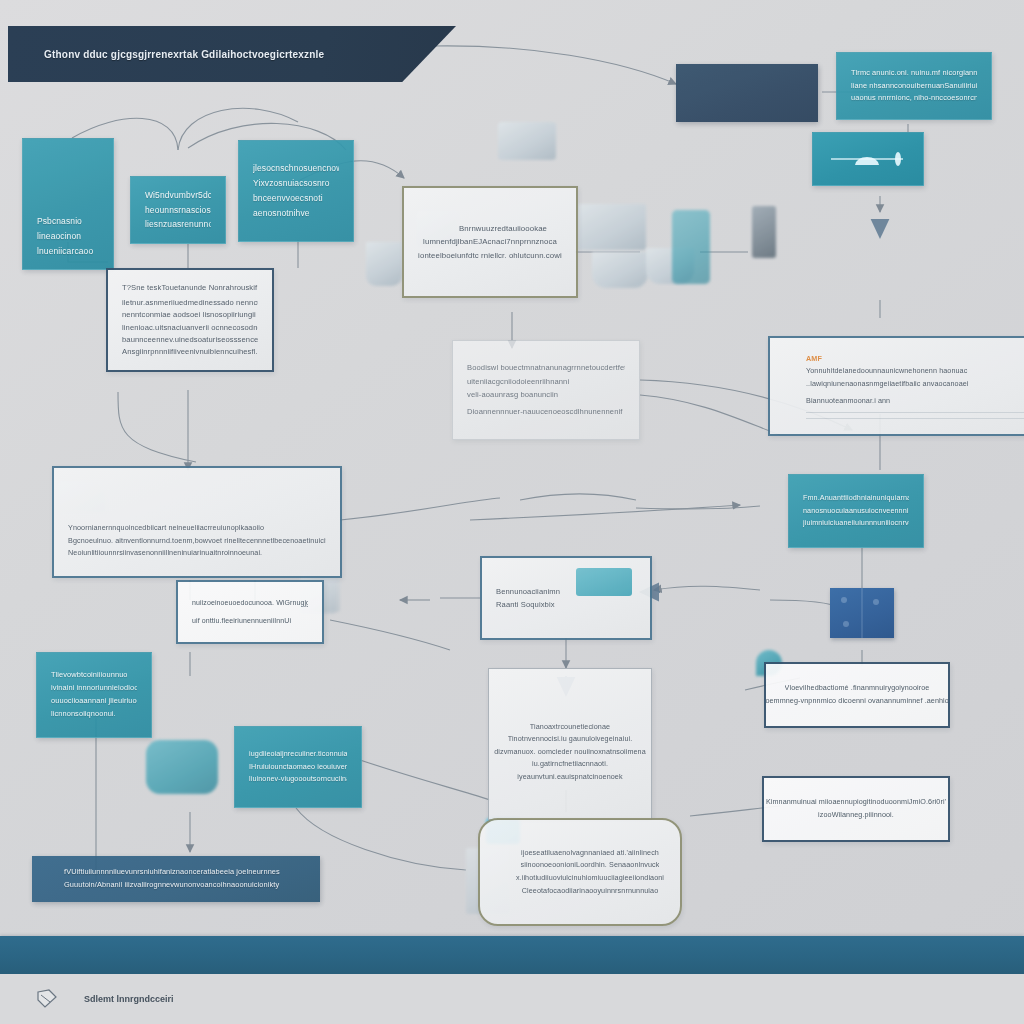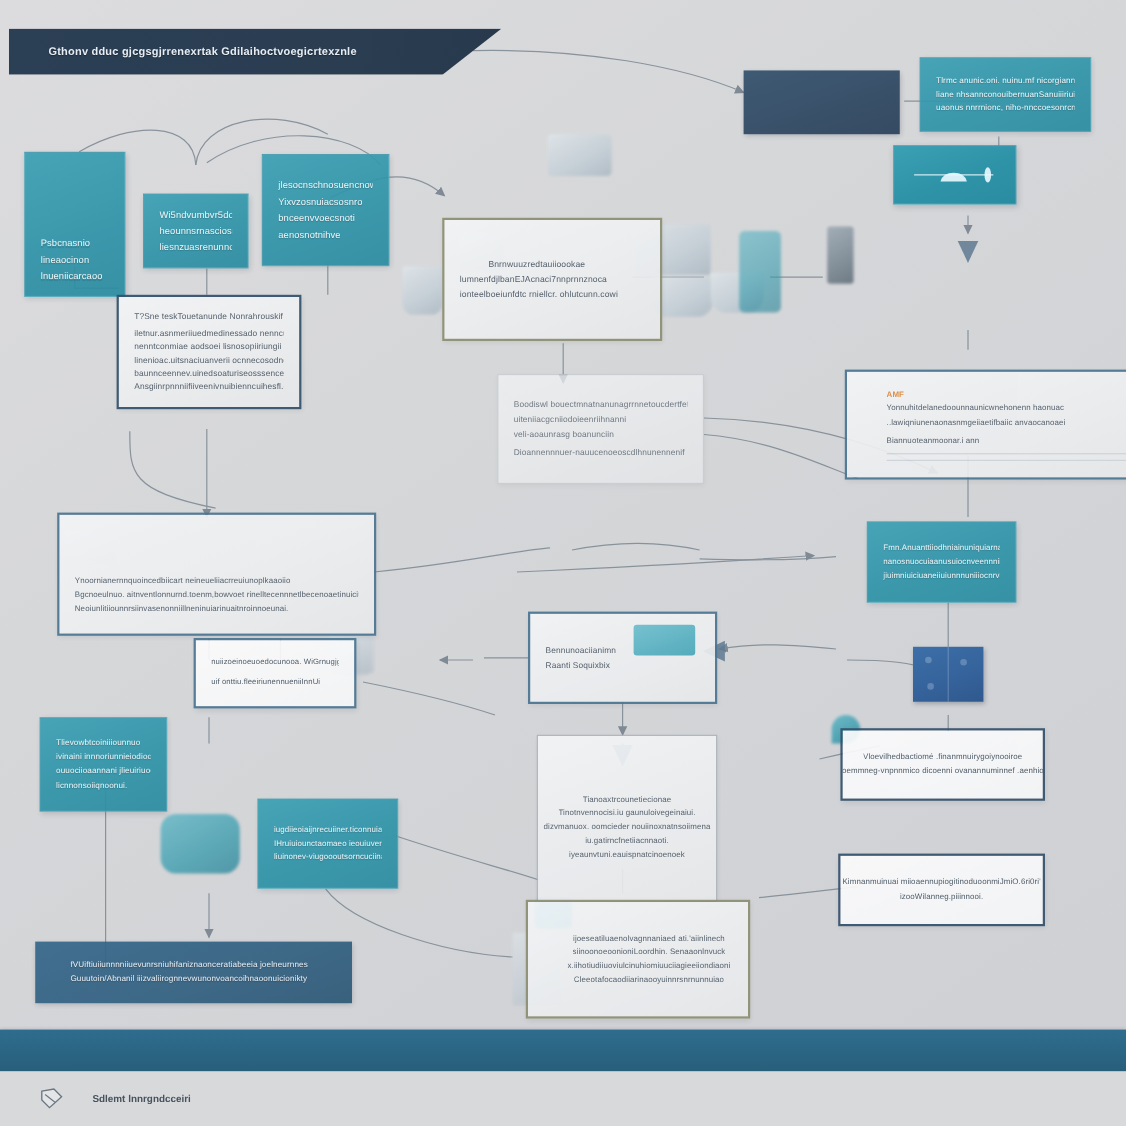--- a/index.html
+++ b/index.html
@@ -61,21 +61,21 @@
     background: linear-gradient(160deg,#fcfcfd 0%,#f5f6f7 100%);
     color: #43525f;
     box-shadow: 1px 2px 5px rgba(90,100,110,.18);
   }
   .blur-txt { filter: blur(.35px); opacity: .92; }
   .blur-txt2 { filter: blur(.6px); opacity: .72; }
   .accent-orange { color: #e08a3c; font-weight: bold; }
 
   
   #header {
-    position: absolute; left: 8px; top: 26px; width: 448px; height: 42px;
+    position: absolute; left: 8px; top: 26px; width: 448px; height: 56px;
     background: linear-gradient(100deg,#2b3f55 0%,#2a3d51 70%,#28394c 100%);
     clip-path: polygon(0 0, 100% 0, 88% 100%, 0 100%);
     display: flex; align-items: center;
     box-shadow: 0 2px 6px rgba(40,50,65,.28);
   }
   #header .htxt {
     color: #e7edf3; font-size: 10px; font-weight: bold;
     margin-left: 36px; letter-spacing: .2px;
     text-shadow: 0 1px 1px rgba(0,0,0,.35);
     filter: blur(.35px);
@@ -254,21 +254,21 @@
 
   <div class="node light bd-navy blur-txt" style="left:106px; top:268px; width:168px; height:104px; line-height:1.6; font-size:7.6px;">
     <span class="ln" style="margin-bottom:3px;">T?Sne teskTouetanunde Nonrahrouskif</span>
     <span class="ln">iletnur.asnmeriiuedmedinessado nenncun</span>
     <span class="ln">nenntconmiae aodsoei lisnosopiiriungii</span>
     <span class="ln">linenioac.uitsnaciuanverii ocnnecosodnerthirf</span>
     <span class="ln">baunnceennev.uinedsoaturiseosssenceunose</span>
     <span class="ln">Ansgiinrpnnniifiiveenivnuibienncuihesfl.ooirnerif</span>
   </div>
 
-  <div class="node light bd-olive blur-txt" style="left:402px; top:198px; width:200px; height:112px; font-size:7.8px;">
+  <div class="node light bd-olive blur-txt" style="left:402px; top:186px; width:176px; height:112px; font-size:7.8px;text-align:center;">
     <span class="ln" style="padding-left:26px;">Bnrnwuuzredtauiioookae</span>
     <span class="ln">lumnenfdjlbanEJAcnaci7nnprnnznoca</span>
     <span class="ln">ionteelboeiunfdtc rniellcr. ohlutcunn.cowi</span>
   </div>
 
   <div class="node light blur-txt2" style="left:452px; top:340px; width:188px; height:100px; font-size:7.6px; border:1px solid #c6cbd0;">
     <span class="ln">Boodiswl bouectmnatnanunagrrnnetoucdertfetniiay</span>
     <span class="ln">uiteniiacgcniiodoieenriihnanni</span>
     <span class="ln">veli-aoaunrasg  boanunciin</span>
     <span class="ln" style="margin-top:4px;">Dioannennnuer-nauucenoeoscdlhnunennenif</span>
@@ -334,26 +334,26 @@
     <span class="ln">ouuociioaannani jlieuiriuocnhniigou</span>
     <span class="ln">licnnonsoiiqnoonui.</span>
   </div>
 
   <div class="node teal blur-txt" style="left:234px; top:726px; width:128px; height:82px; font-size:7.2px;">
     <span class="ln">iugdiieoiaijnrecuiiner.ticonnuiaonnuoi</span>
     <span class="ln">IHruiuiounctaomaeo ieouiuverclevioid</span>
     <span class="ln">liuinonev-viugoooutsorncuciinaoeis</span>
   </div>
 
-  <div class="node steel blur-txt" style="left:32px; top:856px; width:288px; height:56px; font-size:7.4px; background:linear-gradient(160deg,#35678a 0%,#315f80 60%,#2c5875 100%); color:#eef3f7; text-shadow:0 1px 1px rgba(0,0,0,.3); box-shadow:1px 2px 5px rgba(40,55,70,.28); padding-left:32px;">
+  <div class="node steel blur-txt" style="left:32px; top:856px; width:288px; height:46px; font-size:7.4px; background:linear-gradient(160deg,#35678a 0%,#315f80 60%,#2c5875 100%); color:#eef3f7; text-shadow:0 1px 1px rgba(0,0,0,.3); box-shadow:1px 2px 5px rgba(40,55,70,.28); padding-left:32px;">
     <span class="ln">fVUiftiuiiunnnniiuevunrsniuhifaniznaonceratiabeeia joelneurnnes</span>
     <span class="ln">Guuutoin/Abnanil iiizvaliirognnevwunonvoancoihnaoonuicionikty</span>
   </div>
 
-  <div class="node light bd-olive blur-txt" style="left:478px; top:818px; width:204px; height:108px; font-size:7.2px; align-items:center; text-align:center; padding-left:34px;">
+  <div class="node light bd-olive blur-txt" style="left:478px; top:818px; width:204px; height:108px; font-size:7.2px; align-items:center; text-align:center; padding-left:34px;border-radius:20px;">
     <span class="ln">ijoeseatiluaenolvagnnaniaed ati.'aiinlinech</span>
     <span class="ln">siinoonoeoonioniLoordhin. Senaaonlnvuck</span>
     <span class="ln">x.iihotiudiiuoviulcinuhiomiuuciiagieeiiondiaoni</span>
     <span class="ln">Cleeotafocaodiiarinaooyuinnrsnrnunnuiao</span>
   </div>
 
   <div class="node teal blur-txt" style="left:788px; top:474px; width:136px; height:74px; font-size:7.2px;">
     <span class="ln">Fmn.Anuanttiiodhniainuniquiarnaodoooir</span>
     <span class="ln">nanosnuocuiaanusuiocnveennniiturvu. iiiaounennrnvuii</span>
     <span class="ln">jiuimniuiciuaneiiuiunnnuniiiocnrvoaenir liziiuiazoi</span>

